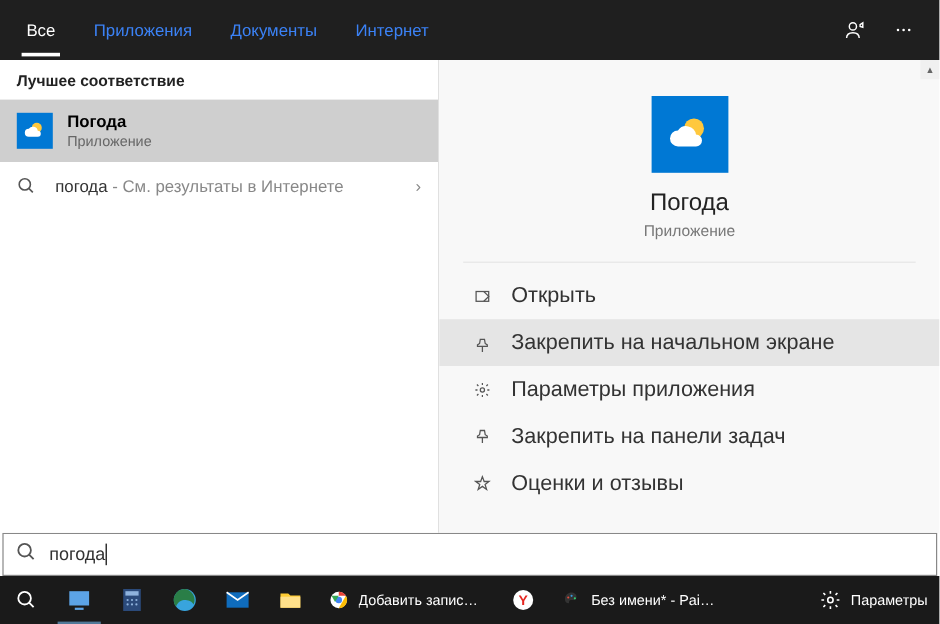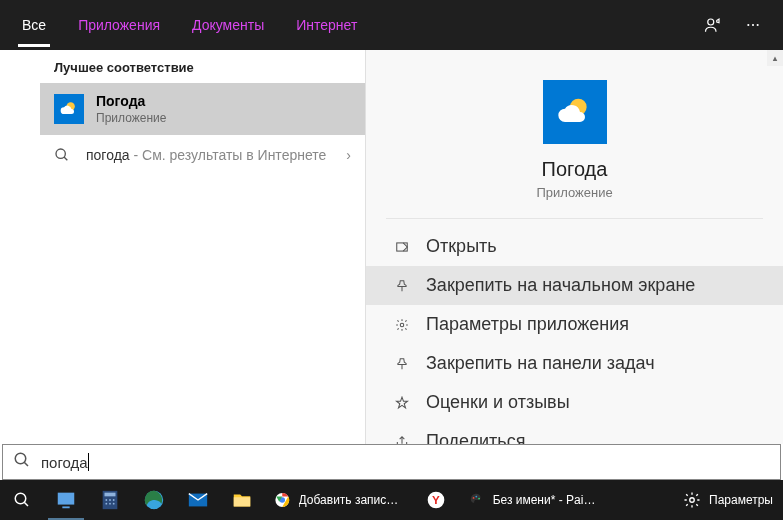--- a/index.html
+++ b/index.html
@@ -1,28 +1,28 @@
 <!DOCTYPE html>
 <html><head>
 <meta charset="utf-8">
 <style>
 * { margin: 0; padding: 0; box-sizing: border-box; font-family: 'Segoe UI', Tahoma, sans-serif; }
 body { width: 783px; height: 520px; background: #fff; overflow: hidden; position: relative; }
 
 .header { background: #1f1f1f; height: 50px; display: flex; align-items: center; padding: 0 6px; color: #fff; }
 .tabs { display: flex; gap: 0; justify-content: space-between; }
-.tab { padding: 14px 16px; font-size: 14px; cursor: pointer; color: #d946ef; position: relative; }
+.tab { padding: 14px 16px; font-size: 14px; cursor: pointer; color: #3b82f6; position: relative; }
 .tab.active { color: #fff; }
 .tab.active::after { content: ''; position: absolute; bottom: 0; left: 12px; right: 12px; height: 3px; background: #fff; }
 .tab .chev { margin-left: 4px; font-size: 10px; }
 .header-right { margin-left: auto; display: flex; gap: 8px; align-items: center; padding-right: 8px; }
 .hicon { width: 32px; height: 32px; display: flex; align-items: center; justify-content: center; cursor: pointer; color: #fff; }
 
 .body { display: flex; height: 394px; }
-.left { width: 366px; background: #fff; border-right: 1px solid #e0e0e0; padding-left: 40px; }
+.left { width: 366px; background: #fff; border-right: 1px solid #e0e0e0; }
 .section-label { font-size: 13px; font-weight: 600; padding: 10px 14px 8px; color: #222; }
 .result-item { display: flex; align-items: center; padding: 10px 14px; gap: 12px; cursor: pointer; }
 .result-item.selected { background: #cfcfcf; }
 .app-icon-sm { width: 30px; height: 30px; background: #0078d4; display: flex; align-items: center; justify-content: center; }
 .app-icon-sm svg { width: 20px; height: 20px; }
 .result-text { display: flex; flex-direction: column; }
 .result-title { font-size: 14px; font-weight: 600; color: #000; }
 .result-sub { font-size: 12px; color: #666; margin-top: 2px; }
 .web-item { display: flex; align-items: flex-start; padding: 12px 14px; gap: 14px; cursor: pointer; }
 .web-icon { width: 18px; color: #555; }
@@ -31,21 +31,21 @@
 .chev-right { color: #888; font-size: 14px; }
 
 .right { flex: 1; background: #f8f8f8; overflow-y: auto; position: relative; }
 .preview-head { text-align: center; padding: 30px 0 18px; border-bottom: 1px solid #e5e5e5; margin: 0 20px; }
 .app-icon-lg { width: 64px; height: 64px; background: #0078d4; margin: 0 auto 14px; display: flex; align-items: center; justify-content: center; }
 .app-icon-lg svg { width: 40px; height: 40px; }
 .preview-title { font-size: 20px; color: #222; margin-bottom: 4px; }
 .preview-sub { font-size: 13px; color: #777; }
 .actions { padding: 8px 0; }
 .action { display: flex; align-items: center; padding: 9px 28px; gap: 16px; cursor: pointer; font-size: 18px; color: #333; }
-.action.hover { background: #e5e5e5; }
+.action.hover { background: #e5e5e5; align-items: flex-end; }
 .action-icon { width: 16px; height: 16px; color: #555; display: flex; align-items: center; justify-content: center; }
 .scrollbar-top { position: absolute; top: 0; right: 0; width: 16px; height: 16px; background: #f0f0f0; display: flex; align-items: center; justify-content: center; font-size: 9px; color: #666; }
 
 .search-bar { height: 36px; border: 1px solid #888; display: flex; align-items: center; padding: 0 10px; gap: 10px; margin: 0 2px; }
 .search-icon { color: #555; }
 .search-input { border: none; outline: none; font-size: 15px; flex: 1; color: #333; }
 .caret { border-right: 1px solid #000; height: 18px; animation: blink 1s infinite; }
 @keyframes blink { 50% { opacity: 0; } }
 
 .taskbar { height: 40px; background: #1a1a1a; display: flex; align-items: center; color: #fff; }
@@ -163,29 +163,20 @@
         <span>Закрепить на панели задач</span>
       </div>
       <div class="action">
         <div class="action-icon">
             <svg width="14" height="14" viewBox="0 0 24 24" fill="none" stroke="currentColor" stroke-width="1.8">
               <path d="M12 2l2.5 7h7l-5.7 4.3 2.2 7L12 16l-6 4.3 2.2-7L2.5 9h7z"></path>
             </svg>
           </div>
         <span>Оценки и отзывы</span>
       </div>
-      <div class="action">
-        <div class="action-icon">
-            <svg width="14" height="14" viewBox="0 0 24 24" fill="none" stroke="currentColor" stroke-width="1.8">
-              <path d="M4 12v7h16v-7"></path>
-              <path d="M12 3v12M8 7l4-4 4 4"></path>
-            </svg>
-          </div>
-        <span>Поделиться</span>
-      </div>
     </div>
   </div>
 </div>
 
 <div class="search-bar">
   <div class="search-icon">
     <svg width="18" height="18" viewBox="0 0 24 24" fill="none" stroke="currentColor" stroke-width="2">
         <circle cx="10" cy="10" r="7"></circle>
         <line x1="20" y1="20" x2="15" y2="15"></line>
       </svg>

